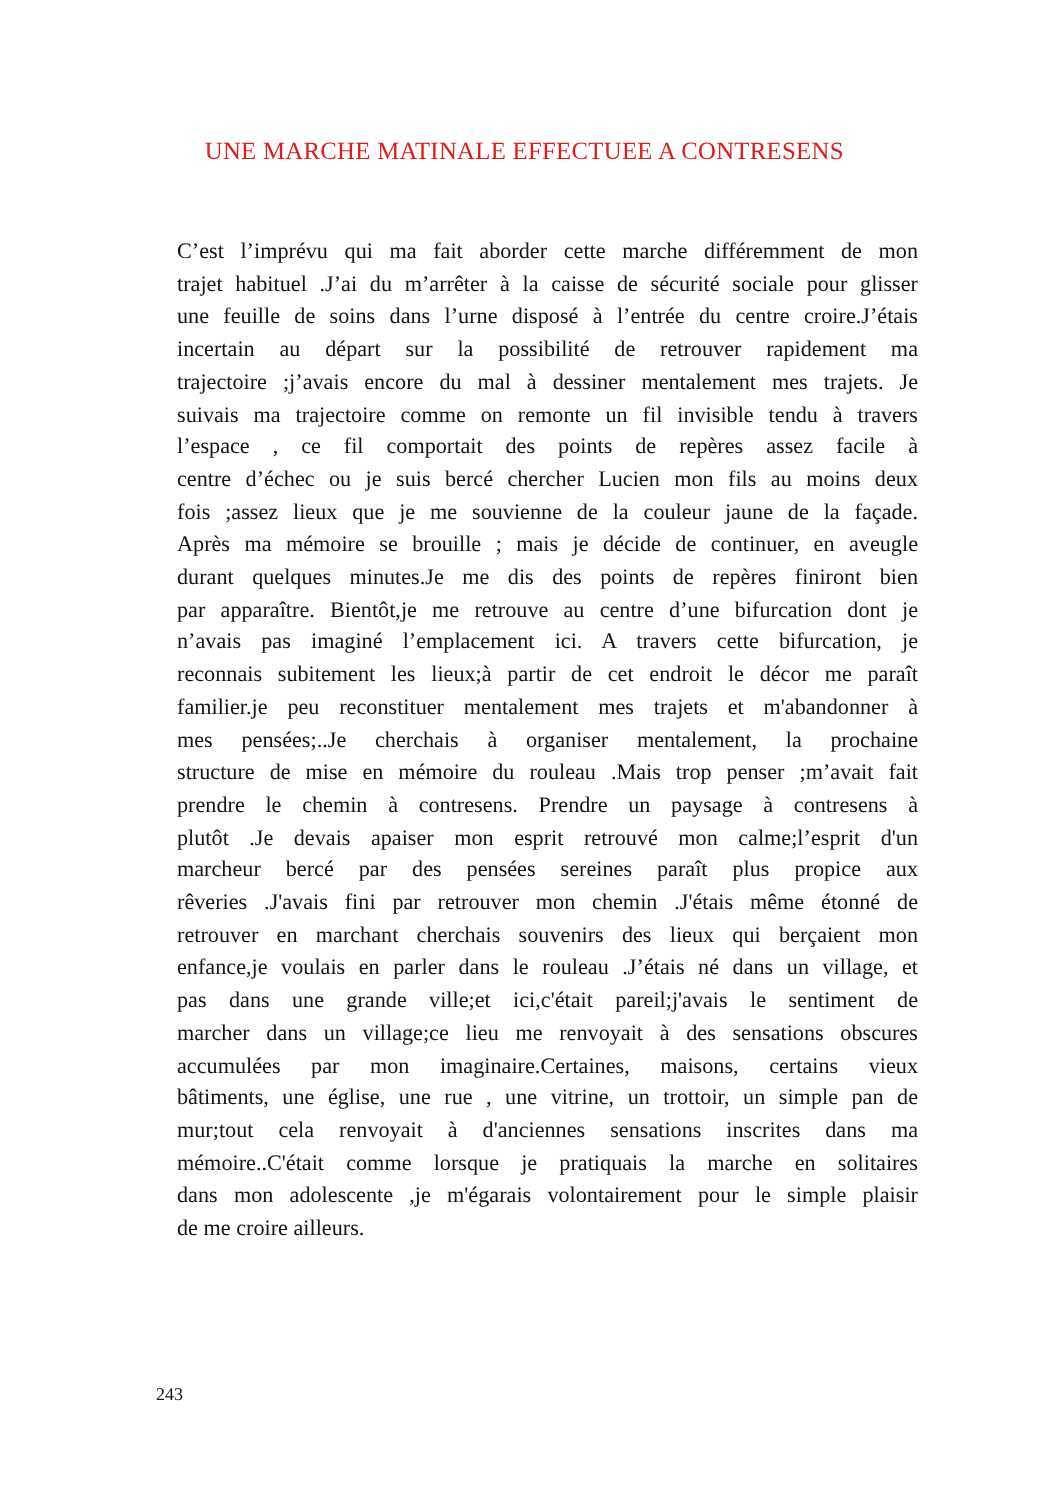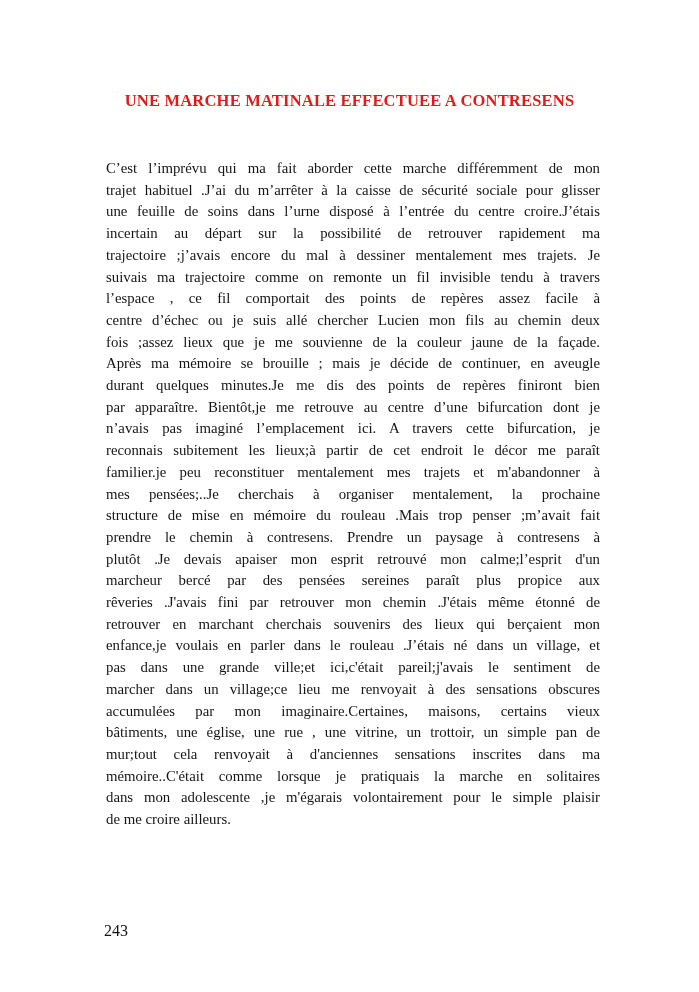--- a/index.html
+++ b/index.html
@@ -15,64 +15,64 @@
     font-family: "Liberation Serif", "DejaVu Serif", serif;
     color: #141414;
     overflow: hidden;
     box-sizing: border-box;
   }
   .doc-title {
     margin: 0;
     padding-top: 91px;
     text-align: center;
     font-size: 16.5px;
-    font-weight: bold;
+    font-weight: normal;
     letter-spacing: 0.2px;
     color: #e01b1b;
     font-family: "Liberation Serif", "DejaVu Serif", serif;
   }
   .body-text {
     position: absolute;
-    left: 106px;
+    left: 118px;
     top: 158px;
     width: 494px;
     font-size: 14.8px;
     line-height: 21.7px;
   }
   .body-text .line {
     text-align: justify;
     text-align-last: justify;
     white-space: normal;
   }
   .body-text .line.last {
     text-align-last: left;
   }
   .page-number {
     position: absolute;
     left: 104px;
     top: 922px;
-    font-size: 16px;
+    font-size: 12px;
     color: #141414;
   }
 </style>
 </head>
 <body>
 
 <div class="page">
   <h1 class="doc-title">UNE MARCHE MATINALE EFFECTUEE A CONTRESENS</h1>
 
   <div class="body-text">
       <div class="line">C’est l’imprévu qui ma fait aborder cette marche différemment de mon</div>
       <div class="line">trajet habituel .J’ai du m’arrêter à la caisse de sécurité sociale pour glisser</div>
       <div class="line">une feuille de soins dans l’urne disposé à l’entrée du centre croire.J’étais</div>
       <div class="line">incertain au départ sur la possibilité de retrouver rapidement ma</div>
       <div class="line">trajectoire ;j’avais encore du mal à dessiner mentalement mes trajets. Je</div>
       <div class="line">suivais ma trajectoire comme on remonte un fil invisible tendu à travers</div>
       <div class="line">l’espace , ce fil comportait des points de repères assez facile à</div>
-      <div class="line">centre d’échec ou je suis allé chercher Lucien mon fils au chemin deux</div>
+      <div class="line">centre d’échec ou je suis bercé chercher Lucien mon fils au moins deux</div>
       <div class="line">fois ;assez lieux que je me souvienne de la couleur jaune de la façade.</div>
       <div class="line">Après ma mémoire se brouille ; mais je décide de continuer, en aveugle</div>
       <div class="line">durant quelques minutes.Je me dis des points de repères finiront bien</div>
       <div class="line">par apparaître. Bientôt,je me retrouve au centre d’une bifurcation dont je</div>
       <div class="line">n’avais pas imaginé l’emplacement ici. A travers cette bifurcation, je</div>
       <div class="line">reconnais subitement les lieux;à partir de cet endroit le décor me paraît</div>
       <div class="line">familier.je peu reconstituer mentalement mes trajets et m'abandonner à</div>
       <div class="line">mes pensées;..Je cherchais à organiser mentalement, la prochaine</div>
       <div class="line">structure de mise en mémoire du rouleau .Mais trop penser ;m’avait fait</div>
       <div class="line">prendre le chemin à contresens. Prendre un paysage à contresens à</div>

